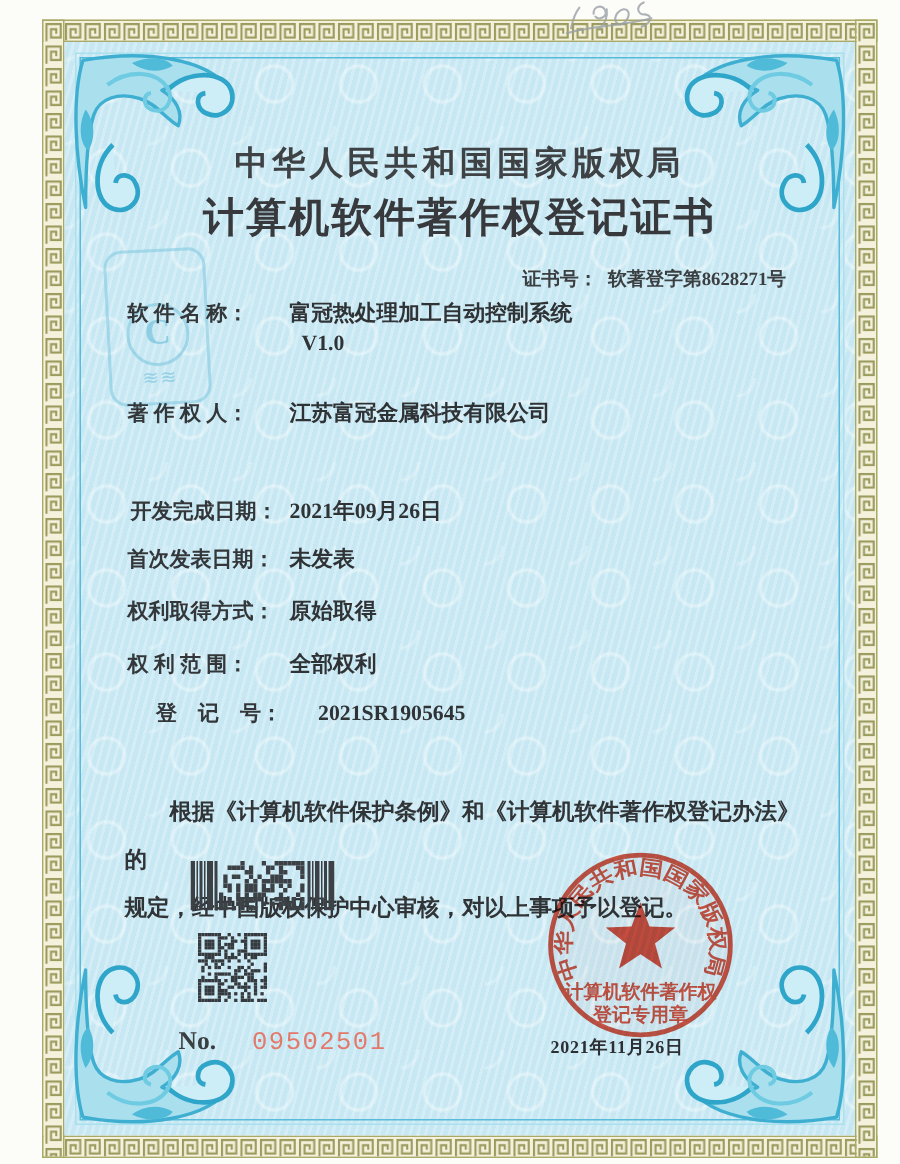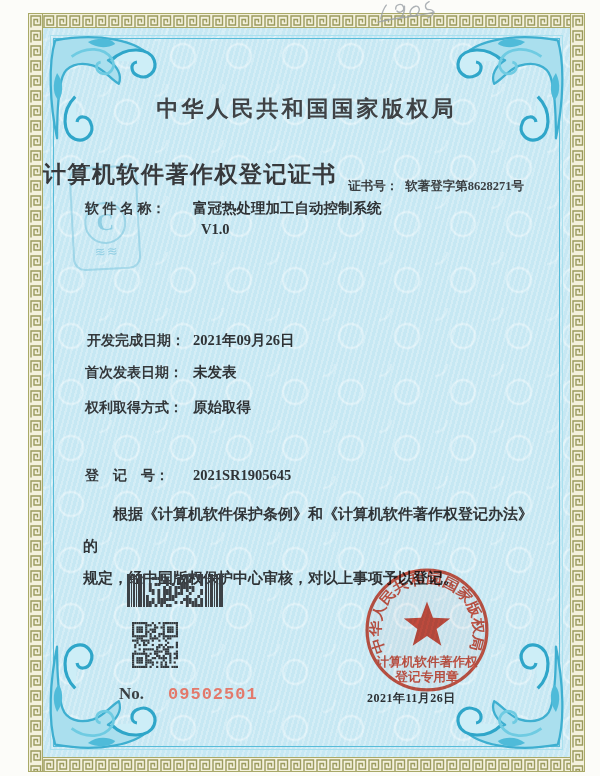--- a/index.html
+++ b/index.html
@@ -31,37 +31,37 @@
   .corner.br{right:5px;bottom:5px;transform:scale(-1,-1);}
   
   .wm{position:absolute;left:28px;top:138px;width:64px;height:100px;z-index:1;
       border:2px solid rgba(125,198,222,.55);border-radius:12px;transform:rotate(-3deg);}
   .wm .c{position:absolute;left:50%;top:34px;transform:translateX(-50%);width:38px;height:38px;border:2px solid rgba(125,198,222,.6);
       border-radius:50%;text-align:center;line-height:36px;font-size:24px;font-weight:bold;color:rgba(110,190,216,.65);}
   .wm .wave{position:absolute;left:50%;bottom:8px;transform:translateX(-50%);font-size:13px;letter-spacing:1px;color:rgba(110,190,216,.6);}
   
   .t1{position:absolute;top:66px;left:0;width:100%;text-align:center;font-size:22px;font-weight:bold;
       letter-spacing:3px;color:#3f4245;z-index:2;}
-  .t2{position:absolute;top:99px;left:0;width:100%;text-align:left;font-size:23px;font-weight:bold;
-      letter-spacing:1.5px;color:#37393c;z-index:2;margin-top:32px;}
+  .t2{position:absolute;top:99px;left:0;width:100%;text-align:center;font-size:27px;font-weight:bold;
+      letter-spacing:1.5px;color:#37393c;z-index:2;}
   .certno{position:absolute;top:150px;right:46px;font-size:12.5px;font-weight:bold;color:#3b3f42;z-index:2;}
   .certno .cv{margin-left:7px;}
   .row{position:absolute;left:42px;z-index:2;font-weight:bold;font-size:14.5px;white-space:nowrap;}
   .row .lbl{display:inline-block;width:100px;font-size:14px;color:#33373a;}
   .row .val{margin-left:8px;color:#2f3336;}
   .r1{top:171px;font-family:Liberation Serif, serif;} .r1b{top:193px;left:150px;} .r2{top:238px;}
-  .r3{top:303px;text-align:right;} .r4{top:335px;} .r5{top:370px;} .r6{top:405px;} .r7{top:439px;}
+  .r3{top:303px;text-align:right;} .r4{top:335px;} .r5{top:370px;} .r6{top:405px;} .r7{top:439px;margin-left:19px;}
   .statement{position:absolute;left:40px;top:470px;width:452px;font-size:15px;font-weight:bold;
       line-height:32px;color:#303437;z-index:2;}
-  .statement .l1{text-indent:2em;}
+  .statement .l1{text-indent:2em;margin-top:28px;}
   .barcode{position:absolute;left:84px;top:546px;z-index:2;}
   .qr{position:absolute;left:89px;top:594px;z-index:2;}
   .serial{position:absolute;left:76px;top:656px;z-index:2;font-size:17px;}
   .serial .pfx{font-weight:bold;color:#3a3f42;margin-right:24px;}
-  .serial .num{font-family:"Liberation Mono","DejaVu Sans Mono",monospace;color:var(--serial-red);letter-spacing:1px;font-weight:bold;}
+  .serial .num{font-family:"Liberation Mono","DejaVu Sans Mono",monospace;color:var(--serial-red);letter-spacing:1px;}
   .seal{position:absolute;left:318px;top:536px;width:132px;height:132px;z-index:3;mix-blend-mode:multiply;opacity:.92;}
   .date{position:absolute;left:324px;top:662px;z-index:4;font-size:12px;font-weight:bold;color:#2c3034;letter-spacing:.5px;}
   .handwriting{position:absolute;left:372px;top:0;width:70px;height:22px;z-index:5;transform:rotate(-6deg);opacity:.8;}
   .defs{position:absolute;width:0;height:0;}
 </style>
 </head>
 <body>
 
 <svg class="defs" aria-hidden="true">
   <defs>
@@ -133,28 +133,34 @@
       <div class="certno">
         <span>证书号：</span><span class="cv">软著登字第8628271号</span>
       </div>
 
       <div class="row r1">
         <span class="lbl">软 件 名 称：</span><span class="val">富冠热处理加工自动控制系统</span>
       </div>
       <div class="row r1b">
         <span class="val" style="margin-left:8px">V1.0</span>
       </div>
+      <div class="row r2">
+        <span class="lbl">著 作 权 人：</span><span class="val">江苏富冠金属科技有限公司</span>
+      </div>
       <div class="row r3">
         <span class="lbl">开发完成日期：</span><span class="val">2021年09月26日</span>
       </div>
       <div class="row r4">
         <span class="lbl">首次发表日期：</span><span class="val">未发表</span>
       </div>
       <div class="row r5">
         <span class="lbl">权利取得方式：</span><span class="val">原始取得</span>
+      </div>
+      <div class="row r6">
+        <span class="lbl">权 利 范 围：</span><span class="val">全部权利</span>
       </div>
       <div class="row r7">
         <span class="lbl">登　记　号：</span><span class="val">2021SR1905645</span>
       </div>
 
       <div class="statement">
         <div class="l1">根据《计算机软件保护条例》和《计算机软件著作权登记办法》的</div>
         <div class="l2">规定，经中国版权保护中心审核，对以上事项予以登记。</div>
       </div>
 

